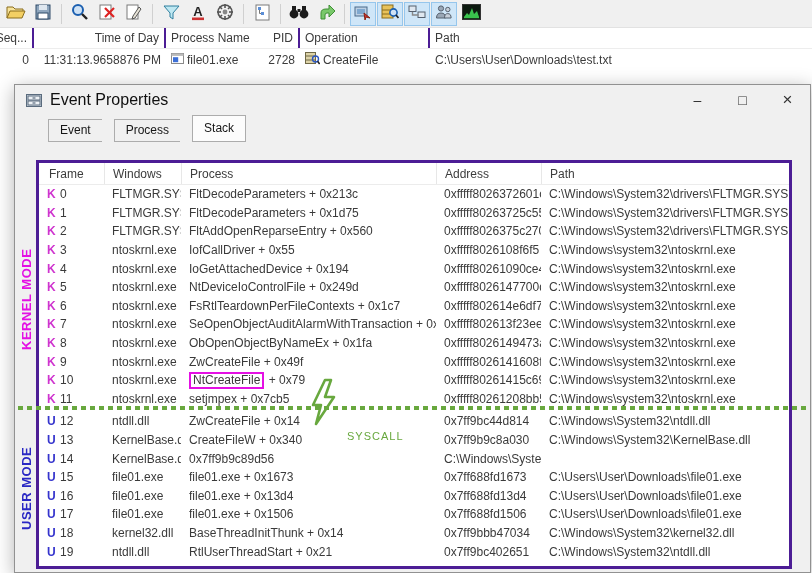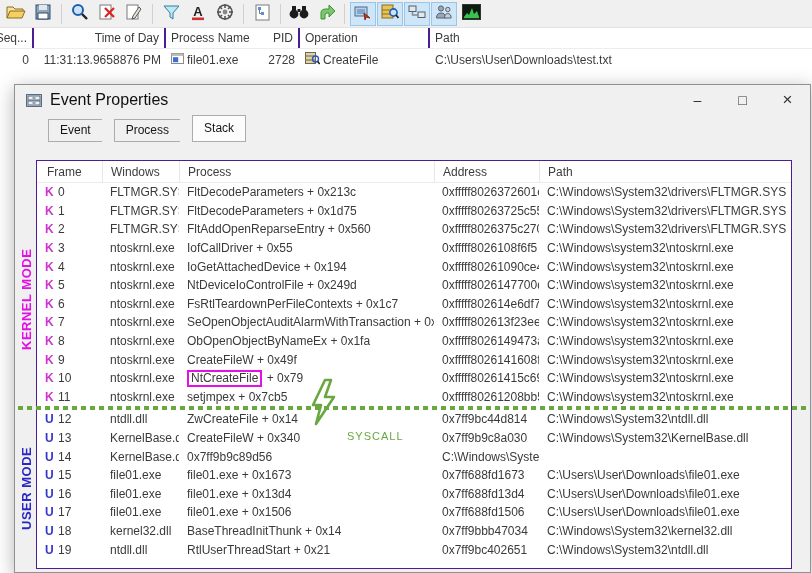--- a/index.html
+++ b/index.html
@@ -49,21 +49,21 @@
   }
   .tab:last-child { border-right:1px solid #acacac; }
   .tab.active {
     background:#fcfcfc; padding:5px 11px 6px; position:relative; z-index:3;
     border-right:1px solid #acacac; margin-right:-1px;
   }
   
   .panel { position:absolute; left:0; top:57px; width:795px; height:430px; }
   .stack-table {
     position:absolute; left:21px; top:18px; width:756px; height:409px;
-    background:#fff; border:1px solid #4c1d95;
+    background:#fff; border:3px solid #4c1d95;
   }
   .thead {
     display:grid; grid-template-columns:65px 77px 255px 105px 1fr;
     height:22px; align-items:center; border-bottom:1px solid #ececec;
   }
   .thead .cell { padding-left:8px; height:100%; display:flex; align-items:center; border-left:1px solid #e7e7e7; }
   .thead .cell:first-child { border-left:none; padding-left:10px; }
   .tbody { position:absolute; left:0; top:22px; right:0; bottom:0; overflow:hidden; }
   .srow {
     display:grid; grid-template-columns:65px 77px 255px 105px 1fr;
@@ -385,21 +385,21 @@
     <div class="cell frame"><span class="mode mk">K</span><span>8</span></div>
     <div class="cell">ntoskrnl.exe</div>
     <div class="cell"><span>ObOpenObjectByNameEx + 0x1fa</span><span></span></div>
     <div class="cell">0xfffff8026149473a</div>
     <div class="cell">C:\Windows\system32\ntoskrnl.exe</div>
   </div>
 
   <div class="srow">
     <div class="cell frame"><span class="mode mk">K</span><span>9</span></div>
     <div class="cell">ntoskrnl.exe</div>
-    <div class="cell"><span>CreateFileW + 0x49f</span><span></span></div>
+    <div class="cell"><span>ZwCreateFile + 0x49f</span><span></span></div>
     <div class="cell">0xfffff8026141608f</div>
     <div class="cell">C:\Windows\system32\ntoskrnl.exe</div>
   </div>
 
   <div class="srow">
     <div class="cell frame"><span class="mode mk">K</span><span>10</span></div>
     <div class="cell">ntoskrnl.exe</div>
     <div class="cell"><span></span><span class="boxed bk">NtCreateFile</span><span> + 0x79</span></div>
     <div class="cell">0xfffff80261415c69</div>
     <div class="cell">C:\Windows\system32\ntoskrnl.exe</div>

